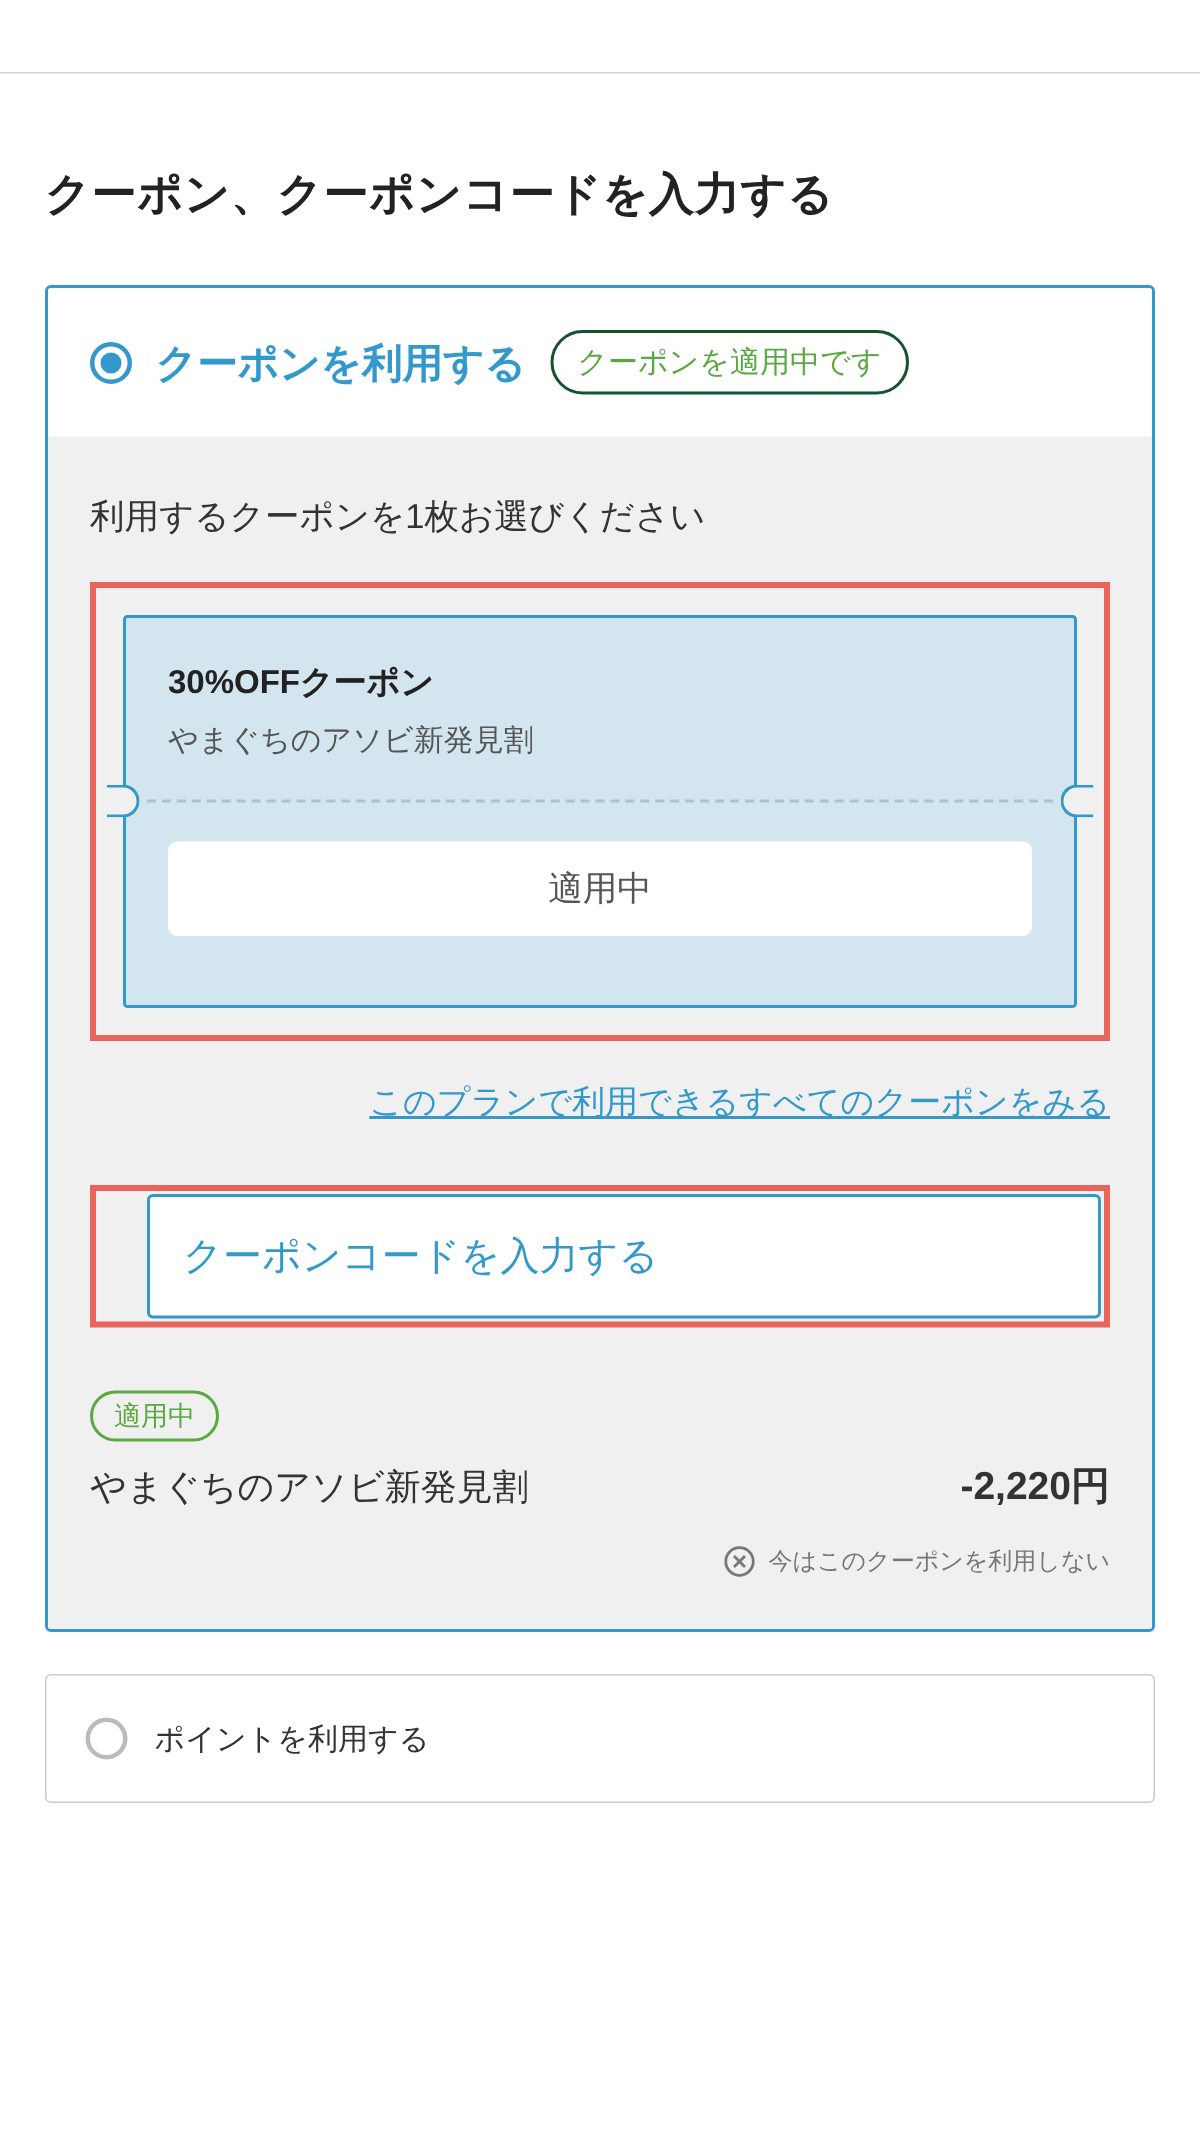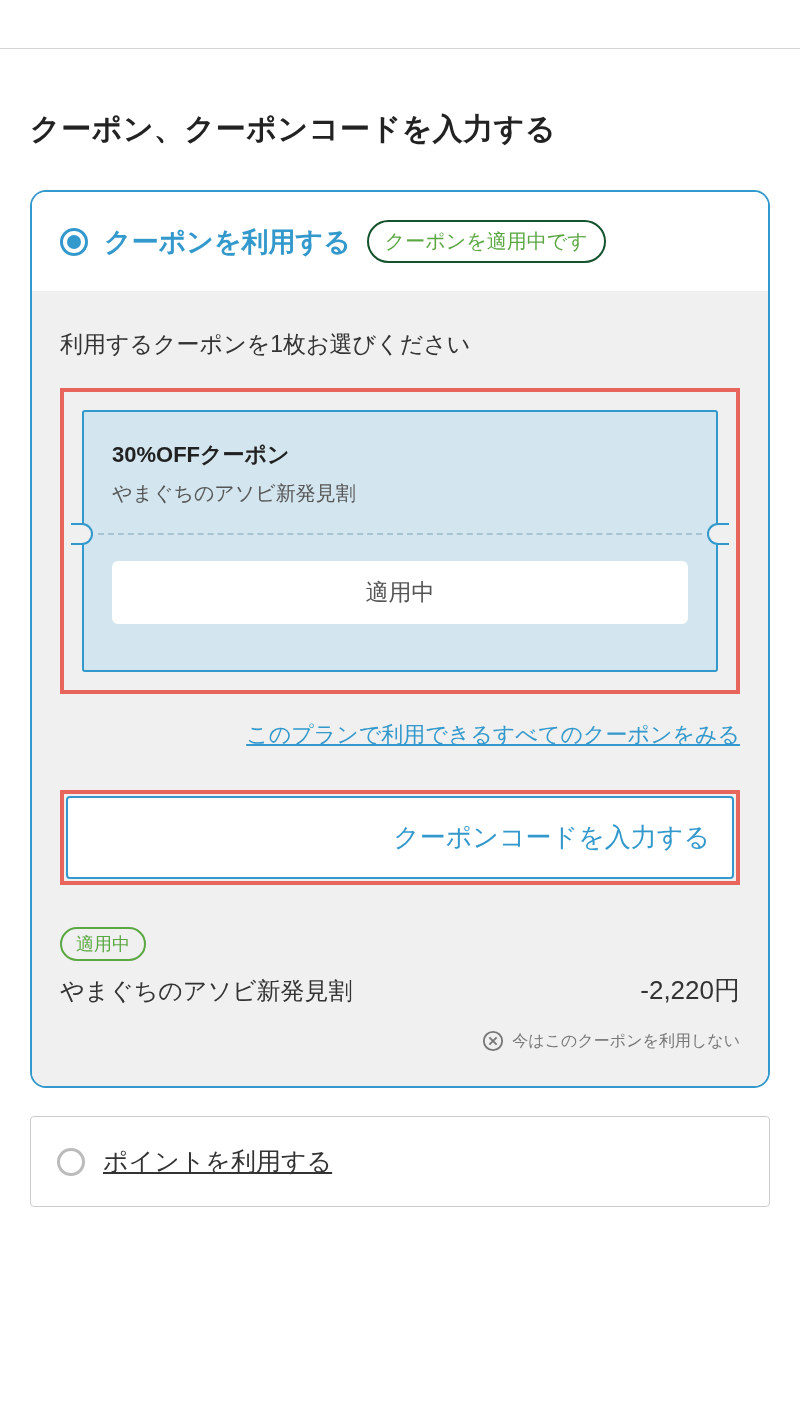--- a/index.html
+++ b/index.html
@@ -22,21 +22,21 @@
     }
     .page-title {
       font-size: 30px;
       font-weight: 700;
       color: #222222;
       margin: 60px 0 40px 0;
       letter-spacing: 0.5px;
     }
     .coupon-section {
       border: 2px solid #3399cc;
-      border-radius: 16px;
+      border-radius: 4px;
       background: #ffffff;
       overflow: hidden;
     }
     .section-header {
       display: flex;
       align-items: center;
       gap: 16px;
       padding: 28px 28px;
       background: #ffffff;
     }
@@ -155,23 +155,24 @@
     .code-input-wrapper {
       border: 4px solid #e8655c;
       padding: 2px;
       margin-bottom: 42px;
     }
     .code-input-button {
       border: 2px solid #3399cc;
       border-radius: 4px;
       background: #ffffff;
       padding: 22px;
-      text-align: right;
+      text-align: left;
       font-size: 26px;
       color: #3399cc;
+      margin-left: 32px;
     }
     .applied-tag {
       display: inline-block;
       border: 2px solid #5ba843;
       border-radius: 999px;
       padding: 3px 14px;
       color: #5ba843;
       font-size: 18px;
       margin-bottom: 12px;
     }
@@ -180,21 +181,21 @@
       justify-content: space-between;
       align-items: baseline;
       margin-bottom: 22px;
     }
     .discount-name {
       font-size: 24px;
       color: #333333;
     }
     .discount-amount {
       font-size: 26px;
-      font-weight: 400;
+      font-weight: 700;
       color: #333333;
     }
     .remove-coupon {
       display: flex;
       justify-content: flex-end;
       align-items: center;
       gap: 8px;
       color: #777777;
       font-size: 16px;
     }
@@ -217,23 +218,22 @@
       gap: 18px;
     }
     .radio-empty {
       width: 28px;
       height: 28px;
       border: 3px solid #bbbbbb;
       border-radius: 50%;
       flex-shrink: 0;
     }
     .points-title {
-      font-size: 25px;
+      font-size: 20px;
       color: #333333;
-      text-decoration: underline;
     }
     .points-balance {
       font-size: 21px;
       color: #777777;
     }
   </style>
 </head>
 <body>
 
 <div class="top-divider"></div>

